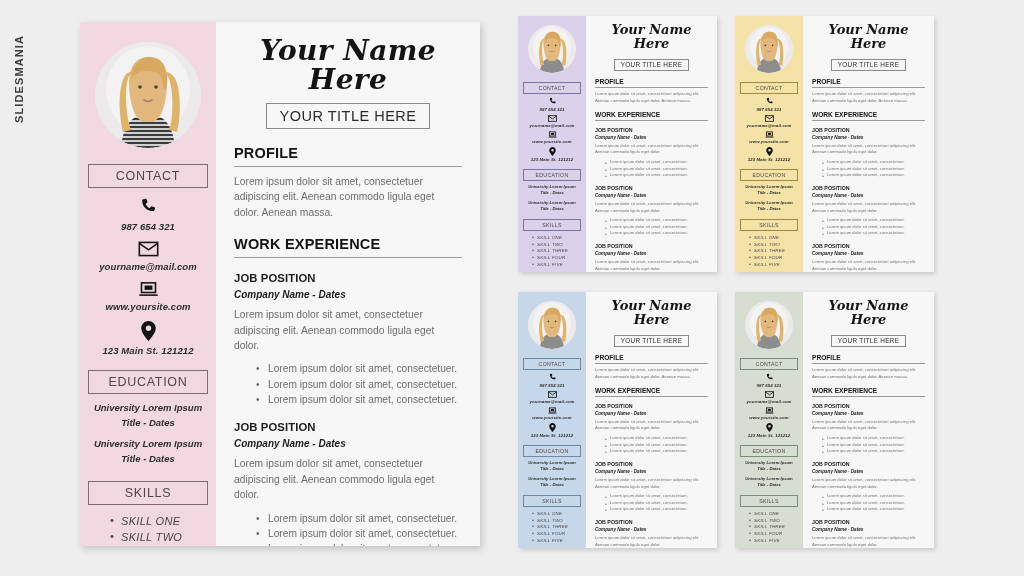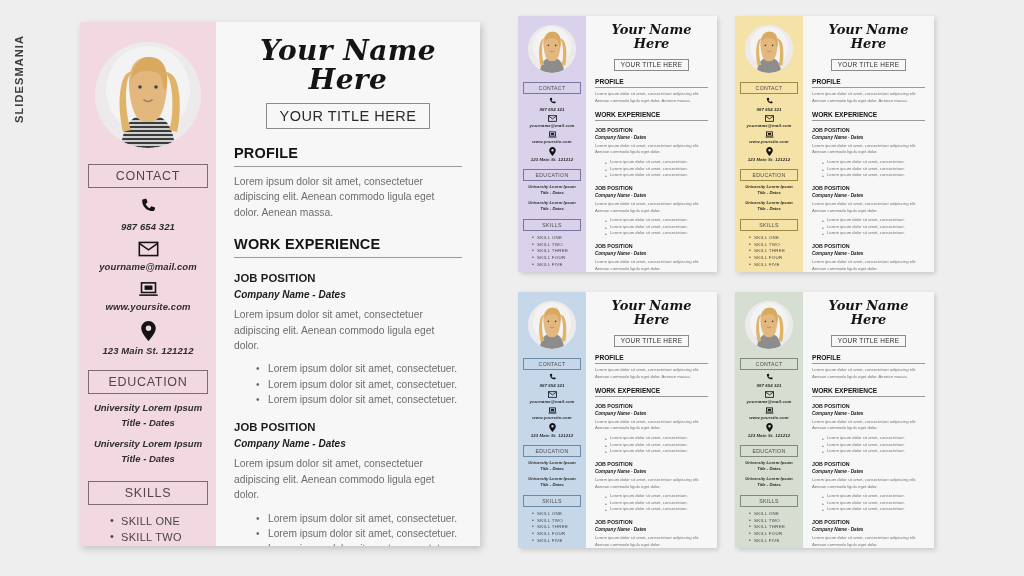--- a/index.html
+++ b/index.html
@@ -71,21 +71,21 @@
   .edu-item {
     font-size: 9.5px; font-style: italic; font-weight: 700; color: #2e2e2e;
     text-align: center; line-height: 1.55; margin-top: 7px;
   }
   .edu-item.sm { font-size: 4.2px; line-height: 1.5; margin-top: 3px; }
   .skills {
     list-style: none; width: 100%; margin-top: 9px; padding-left: 22px;
   }
   .skills li {
     font-size: 11px; color: #4a4349; letter-spacing: .3px;
-    line-height: 1.45; position: relative; padding-left: 11px;
+    line-height: 1.45; position: relative; padding-left: 11px; font-style: italic;
   }
   .skills li::before {
     content: "•"; position: absolute; left: 0; top: -1px; font-size: 11px;
   }
   .skills.sm { padding-left: 9px; margin-top: 4px; }
   .skills.sm li { font-size: 4.4px; line-height: 1.5; padding-left: 5px; }
   .skills.sm li::before { font-size: 5px; top: -1px; }
 
   
   .name {

